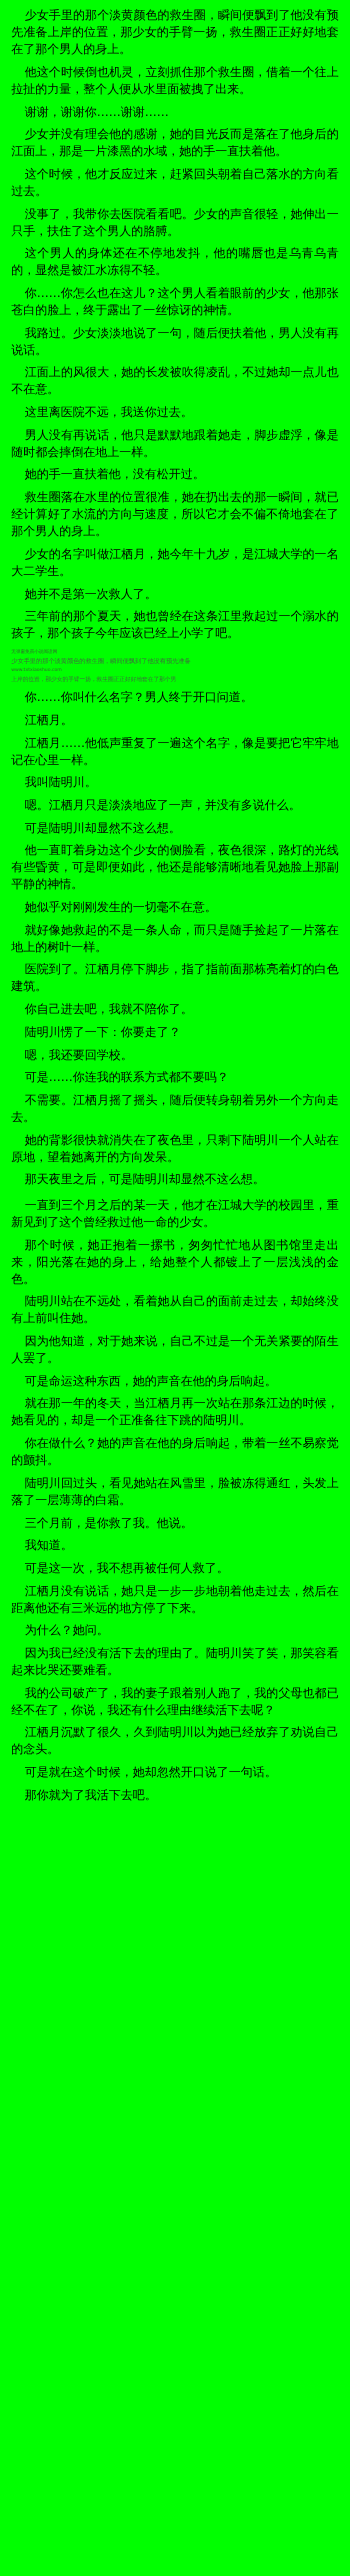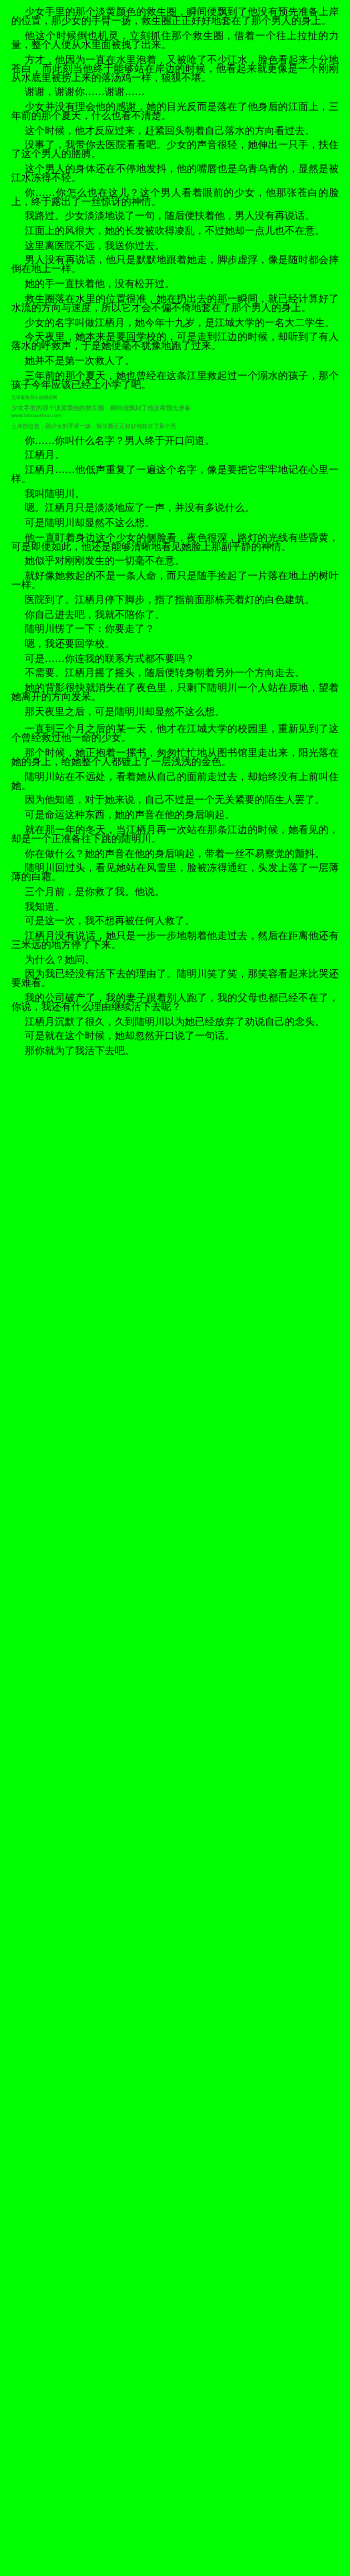--- a/index.html
+++ b/index.html
@@ -13,22 +13,22 @@
   }
   .page {
     width: 350px;
     min-height: 2582px;
     background: #00ff00;
     box-sizing: border-box;
     padding: 7.2px 11.3px 10.3px 11.3px;
   }
   .para {
     color: #000000;
-    font-size: 10px;
-    line-height: 9px;
+    font-size: 12px;
+    line-height: 17px;
     text-align: justify;
     text-indent: 13.4px;
     margin: 0 0 5.7px 0;
     word-break: break-all;
   }
   .watermark-block {
     margin: 2.1px 0 5.2px 0;
   }
   .wm-line {
     color: #3b6f3b;
@@ -52,38 +52,36 @@
   }
 </style>
 </head>
 <body>
 
 <div class="page">
 
   <div>
     <p class="para">少女手里的那个淡黄颜色的救生圈，瞬间便飘到了他没有预先准备上岸的位置，那少女的手臂一扬，救生圈正正好好地套在了那个男人的身上。</p>
     <p class="para">他这个时候倒也机灵，立刻抓住那个救生圈，借着一个往上拉扯的力量，整个人便从水里面被拽了出来。</p>
-    <p class="para">方才，他因为一直在水里泡着，又被呛了不少江水，脸色看起来十分地苍白，而此刻当他终于能够站在岸边的时候，他看起来就更像是一个刚刚从水底里被捞上来的落汤鸡一样，狼狈不堪。</p>
     <p class="para">谢谢，谢谢你……谢谢……</p>
-    <p class="para">少女并没有理会他的感谢，她的目光反而是落在了他身后的江面上，三年前的那个夏天，什么也看不清楚。</p>
+    <p class="para">少女并没有理会他的感谢，她的目光反而是落在了他身后的江面上，那是一片漆黑的水域，她的手一直扶着他。</p>
     <p class="para">这个时候，他才反应过来，赶紧回头朝着自己落水的方向看过去。</p>
     <p class="para">没事了，我带你去医院看看吧。少女的声音很轻，她伸出一只手，扶住了这个男人的胳膊。</p>
     <p class="para">这个男人的身体还在不停地发抖，他的嘴唇也是乌青乌青的，显然是被江水冻得不轻。</p>
     <p class="para">你……你怎么也在这儿？这个男人看着眼前的少女，他那张苍白的脸上，终于露出了一丝惊讶的神情。</p>
     <p class="para">我路过。少女淡淡地说了一句，随后便扶着他，男人没有再说话。</p>
     <p class="para">江面上的风很大，她的长发被吹得凌乱，不过她却一点儿也不在意。</p>
     <p class="para">这里离医院不远，我送你过去。</p>
     <p class="para">男人没有再说话，他只是默默地跟着她走，脚步虚浮，像是随时都会摔倒在地上一样。</p>
     <p class="para">她的手一直扶着他，没有松开过。</p>
   </div>
 
   <div>
     <p class="para">救生圈落在水里的位置很准，她在扔出去的那一瞬间，就已经计算好了水流的方向与速度，所以它才会不偏不倚地套在了那个男人的身上。</p>
     <p class="para">少女的名字叫做江栖月，她今年十九岁，是江城大学的一名大二学生。</p>
-    <p class="para">今天夜里，她本来是要回学校的，可是走到江边的时候，却听到了有人落水的呼救声，于是她便毫不犹豫地跑了过来。</p>
     <p class="para">她并不是第一次救人了。</p>
     <p class="para">三年前的那个夏天，她也曾经在这条江里救起过一个溺水的孩子，那个孩子今年应该已经上小学了吧。</p>
   </div>
 
   <div class="watermark-block">
     <p class="wm-small">无弹窗免费小说阅读网</p>
     <p class="wm-line big">少女手里的那个淡黄颜色的救生圈，瞬间便飘到了他没有预先准备</p>
     <p class="wm-small">www.txtxiaoshuo.com</p>
     <p class="wm-line">上岸的位置，那少女的手臂一扬，救生圈正正好好地套在了那个男</p>
   </div>

